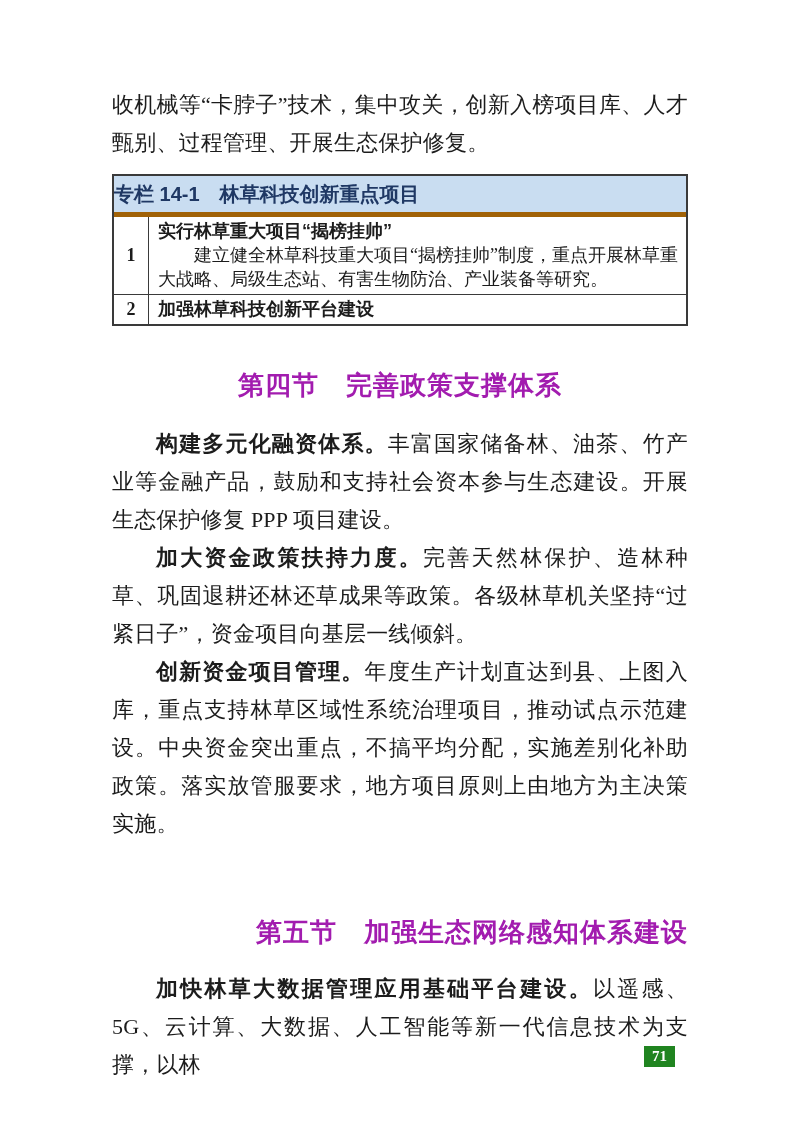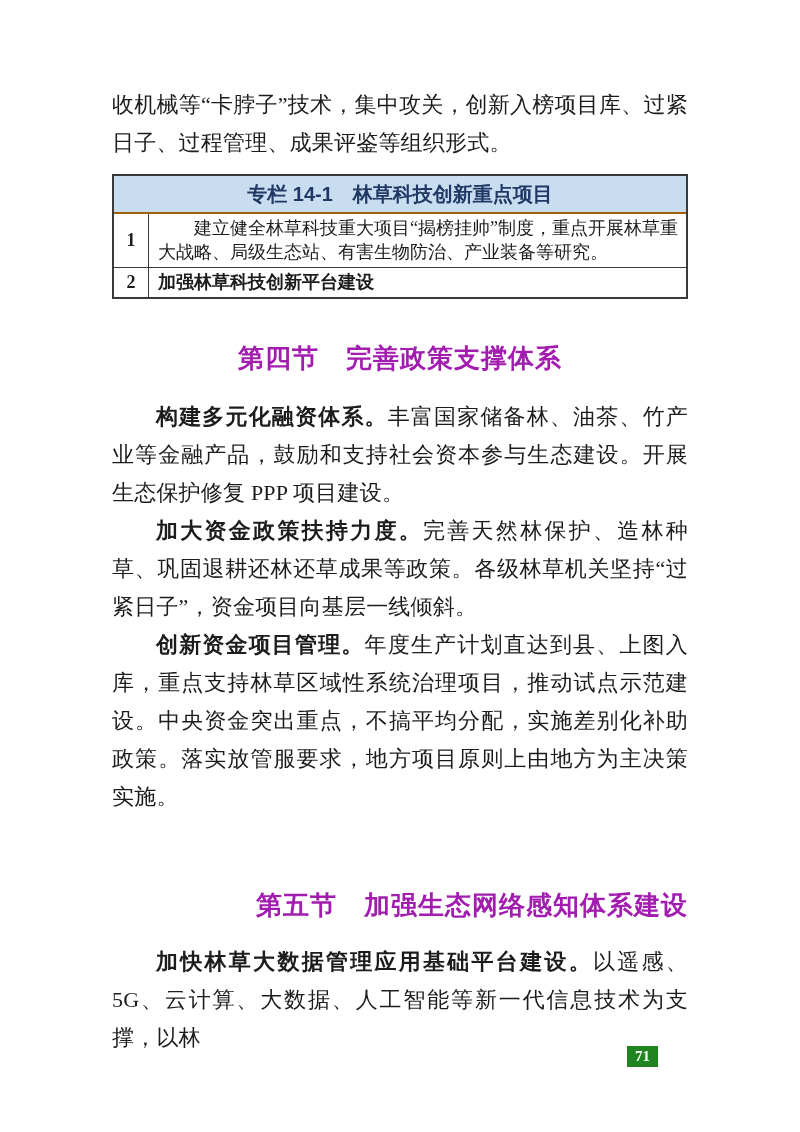--- a/index.html
+++ b/index.html
@@ -36,24 +36,24 @@
     border: 2px solid #3a3a3a;
     width: 576px;
     box-sizing: border-box;
   }
   .box-header {
     background: #c9ddf1;
     color: #1f3864;
     font-family: "Liberation Sans", "DejaVu Sans", sans-serif;
     font-weight: bold;
     font-size: 20px;
-    text-align: center;
+    text-align: left;
     line-height: 36px;
     height: 36px;
-    border-bottom: 2px solid #a16207;
+    border-bottom: 5px solid #a16207;
   }
   .box-row {
     display: flex;
     border-bottom: 1px solid #3a3a3a;
   }
   .box-row:last-child { border-bottom: none; }
   .box-num {
     width: 34px;
     flex: 0 0 34px;
     border-right: 1px solid #3a3a3a;
@@ -85,44 +85,45 @@
     text-align: center;
     color: #a21caf;
     margin: 0;
     letter-spacing: 1px;
   }
   .heading-4 { margin-top: 42px; margin-bottom: 22px; }
   .heading-5 { margin-top: 72px; margin-bottom: 20px; text-align: right; }
 
   .page-number {
     position: absolute;
-    left: 627px;
+    left: 644px;
     top: 1046px;
     background: #208420;
     color: #ffffff;
     font-family: "Liberation Serif", serif;
     font-size: 15px;
     line-height: 21px;
     padding: 0 8px;
     font-weight: bold;
   }
 </style>
 </head>
 <body>
 
 <div class="page">
 
-  <p class="body-text">收机械等“卡脖子”技术，集中攻关，创新入榜项目库、过紧日子、过程管理、成果评鉴等组织形式。</p>
+  <p class="body-text">收机械等“卡脖子”技术，集中攻关，创新入榜项目库、人才甄别、过程管理、开展生态保护修复。</p>
 
   <div class="box">
     <div class="box-header">专栏 14-1　林草科技创新重点项目</div>
 
     <div class="box-row">
       <div class="box-num">1</div>
       <div class="box-content">
+        <div class="box-item-title">实行林草重大项目“揭榜挂帅”</div>
         <div class="box-item-body">建立健全林草科技重大项目“揭榜挂帅”制度，重点开展林草重大战略、局级生态站、有害生物防治、产业装备等研究。</div>
       </div>
     </div>
 
     <div class="box-row">
       <div class="box-num">2</div>
       <div class="box-content">
         <div class="box-item-title">加强林草科技创新平台建设</div>
       </div>
     </div>

